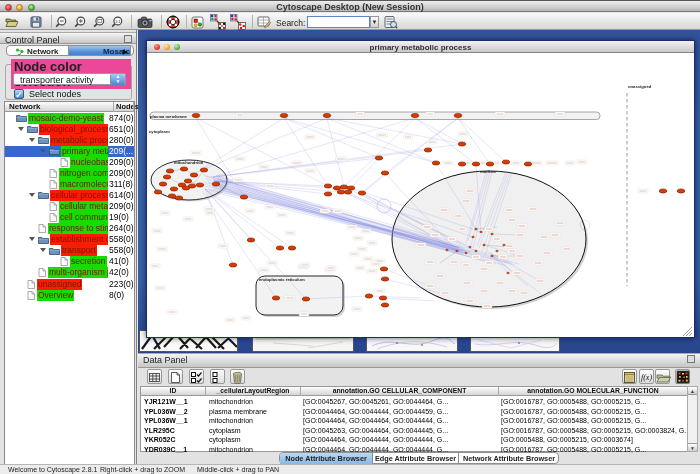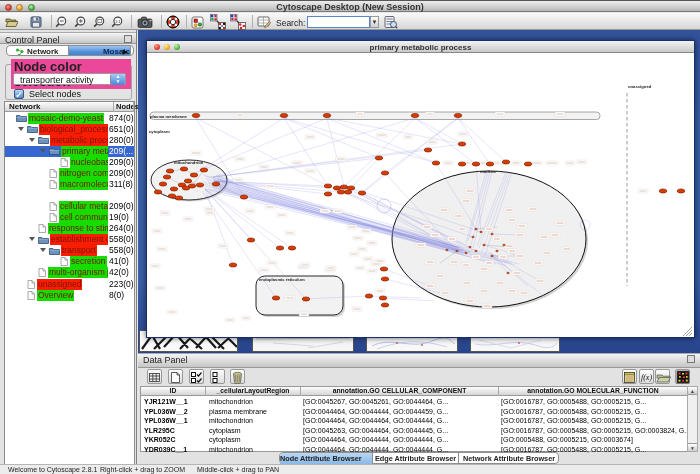--- a/index.html
+++ b/index.html
@@ -66,21 +66,21 @@
 #dp-title .t{position:absolute;left:5px;top:1px;font-size:9px;color:#222}
 .dbtn{position:absolute;top:16px;width:15px;height:15px;background:linear-gradient(#fdfdfd,#dcdcdc);border:1px solid #999;border-radius:2px}
 #dtable{position:absolute;left:2px;top:33px;width:549px;height:66px;background:#fff;border:1px solid #999}
 #dhead{position:absolute;left:0;top:0;width:547px;height:9px;background:linear-gradient(#fdfdfd,#d5d5d5);border-bottom:1px solid #999;font-size:6.8px;font-weight:bold;color:#111}
 .hc{position:absolute;top:0;height:9px;line-height:8px;text-align:center;border-right:1px solid #aaa;overflow:visible}
 .drow{position:absolute;left:0;width:547px;height:9.6px;font-size:7px;color:#000;white-space:nowrap}
 .drow div{position:absolute;top:0;line-height:9.6px}
 #dscroll{position:absolute;left:549px;top:33px;width:11px;height:66px;background:#f0f0f0;border:1px solid #aaa}
 
 #btabs{position:absolute;left:141px;top:99px;width:280px;height:12px;background:#fff;border:1px solid #8e8e8e;border-radius:4px;font-size:7.3px;font-weight:bold;color:#222}
-#bt1{position:absolute;left:0;top:0;width:93px;height:16px;background:linear-gradient(#b9d8f5,#74a9e0);line-height:12px;border-right:1px solid #8e8e8e;border-radius:4px 0 0 4px}
+#bt1{position:absolute;left:0;top:0;width:93px;height:16px;background:linear-gradient(#b9d8f5,#74a9e0);text-align:center;line-height:12px;border-right:1px solid #8e8e8e;border-radius:4px 0 0 4px}
 #bt2{position:absolute;left:93px;top:0;width:86px;height:12px;text-align:center;line-height:12px;border-right:1px solid #8e8e8e}
 #bt3{position:absolute;left:179px;top:0;width:100px;height:12px;text-align:center;line-height:12px}
 
 #status{position:absolute;left:0;top:464px;width:700px;height:10px;background:#ececec;border-top:1px solid #b5b5b5;font-size:7px;color:#222}
 #status div{position:absolute;top:1px}
 </style></head>
 <body>
 <div id="app">
   <div id="titlebar">
       <span class="tl" id="tl1"></span>
@@ -279,20 +279,29 @@
           <span class="lbl g" style="left:54px;max-width:49px">nitrogen compo</span>
           <span class="num">209(0)</span>
         </div>
 <div class="row" style="top:76.92px">
           <svg class="file" style="left:44px" width="8" height="9" viewBox="0 0 8 9">
             <path d="M1 .5 h4 l2.5 2.5 v5.5 h-6.5z" fill="#fcfcfc" stroke="#888" stroke-width=".7"></path>
             <path d="M5 .5 v2.5 h2.5" fill="none" stroke="#888" stroke-width=".7"></path>
           </svg>
           <span class="lbl g" style="left:54px;max-width:49px">macromolecule</span>
           <span class="num">311(8)</span>
+        </div>
+<div class="row" style="top:87.99000000000001px">
+          <span class="tri" style="left:24px"></span>
+          <svg class="fold" style="left:33px" width="11" height="8" viewBox="0 0 11 8">
+            <path d="M.5 1.5 h3.4 l1 1 h5.6 v5 h-10z" fill="#6d92bb" stroke="#2d4d72" stroke-width=".8"></path>
+            <path d="M.5 3.4 h10" stroke="#8fb0d4" stroke-width=".9"></path>
+          </svg>
+          <span class="lbl r" style="left:45px;max-width:58px">cellular process</span>
+          <span class="num">614(0)</span>
         </div>
 <div class="row" style="top:99.06px">
           <svg class="file" style="left:44px" width="8" height="9" viewBox="0 0 8 9">
             <path d="M1 .5 h4 l2.5 2.5 v5.5 h-6.5z" fill="#fcfcfc" stroke="#888" stroke-width=".7"></path>
             <path d="M5 .5 v2.5 h2.5" fill="none" stroke="#888" stroke-width=".7"></path>
           </svg>
           <span class="lbl g" style="left:54px;max-width:49px">cellular metabo</span>
           <span class="num">209(0)</span>
         </div>
 <div class="row" style="top:110.13px">

